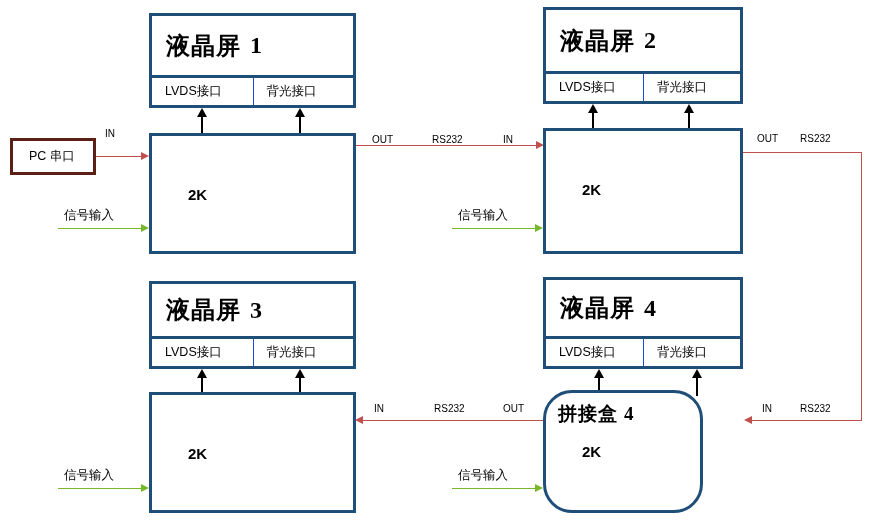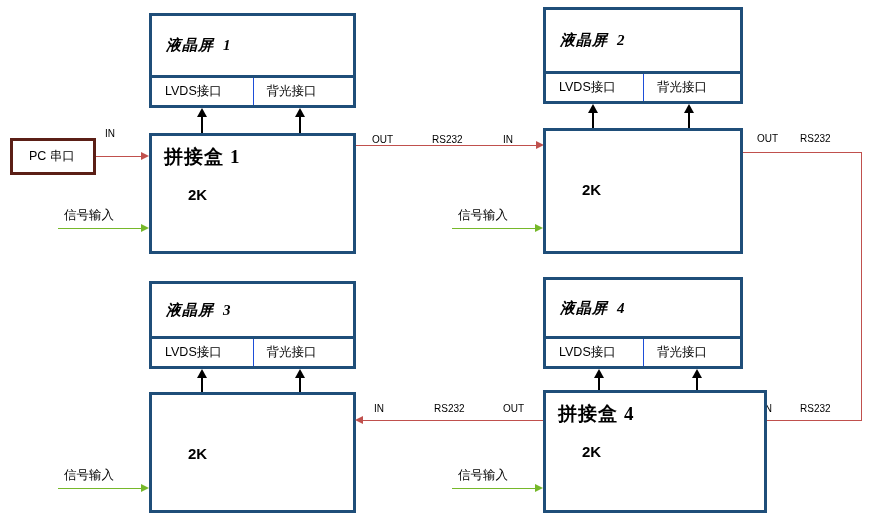--- a/index.html
+++ b/index.html
@@ -14,24 +14,23 @@
     position:absolute;
     border:3px solid #1F4E79;
     background:#ffffff;
     box-sizing:border-box;
     display:flex;flex-direction:column;
   }
   .lcd-title{
     flex:1 1 auto;
     display:flex;align-items:center;
     padding-left:14px;
-    font-size:15px;font-weight:bold;color:#000000;
+    font-size:24px;font-weight:bold;color:#000000;
     letter-spacing:1px;
     white-space:nowrap;
-    font-style:italic;
   }
   .lcd-title .num{margin-left:9px;font-family:"Liberation Serif",serif;}
   .lcd-ports{
     height:30px;flex:0 0 30px;
     display:flex;
     border-top:3px solid #1F4E79;
     box-sizing:border-box;
   }
   .lcd-port{
     flex:1 1 50%;
@@ -126,23 +125,20 @@
       <div class="lcd-port right">背光接口</div>
     </div>
   </div>
 
   <div class="blkline" style="left:201px;top:115px;height:20px;"></div>
   <div class="arrow-up" style="left:197px;top:108px;"></div>
   <div class="blkline" style="left:299px;top:115px;height:20px;"></div>
   <div class="arrow-up" style="left:295px;top:108px;"></div>
 
   <div class="splice" style="left:149px;top:133px;width:207px;height:121px;">
-    <div class="splice-name">
-      <span>拼接盒</span><span class="num">1</span>
-    </div>
     <div class="splice-res">2K</div>
   </div>
 
   <div class="pcbox" style="left:10px;top:138px;width:86px;height:37px;">
     <span>PC 串口</span>
   </div>
 
   <div class="hline" style="left:96px;top:156px;width:47px;"></div>
   <div class="arrow-r" style="left:141px;top:152px;"></div>
   <div class="lbl" style="left:105px;top:128px;">IN</div>
@@ -226,21 +222,21 @@
     <div class="lcd-ports">
       <div class="lcd-port">LVDS接口</div>
       <div class="lcd-port right">背光接口</div>
     </div>
   </div>
   <div class="blkline" style="left:598px;top:376px;height:20px;"></div>
   <div class="arrow-up" style="left:594px;top:369px;"></div>
   <div class="blkline" style="left:696px;top:376px;height:20px;"></div>
   <div class="arrow-up" style="left:692px;top:369px;"></div>
 
-  <div class="splice" style="left:543px;top:390px;width:224px;height:123px;">
+  <div class="splice" style="left:543px;top:390px;width:160px;height:123px;border-radius:29px;">
     <div class="splice-name">
       <span>拼接盒</span><span class="num">4</span>
     </div>
     <div class="splice-res">2K</div>
   </div>
 
   <div class="gline" style="left:452px;top:488px;width:85px;"></div>
   <div class="arrow-rg" style="left:535px;top:484px;"></div>
   <div class="lbl-cn" style="left:458px;top:467px;">信号输入</div>
 

